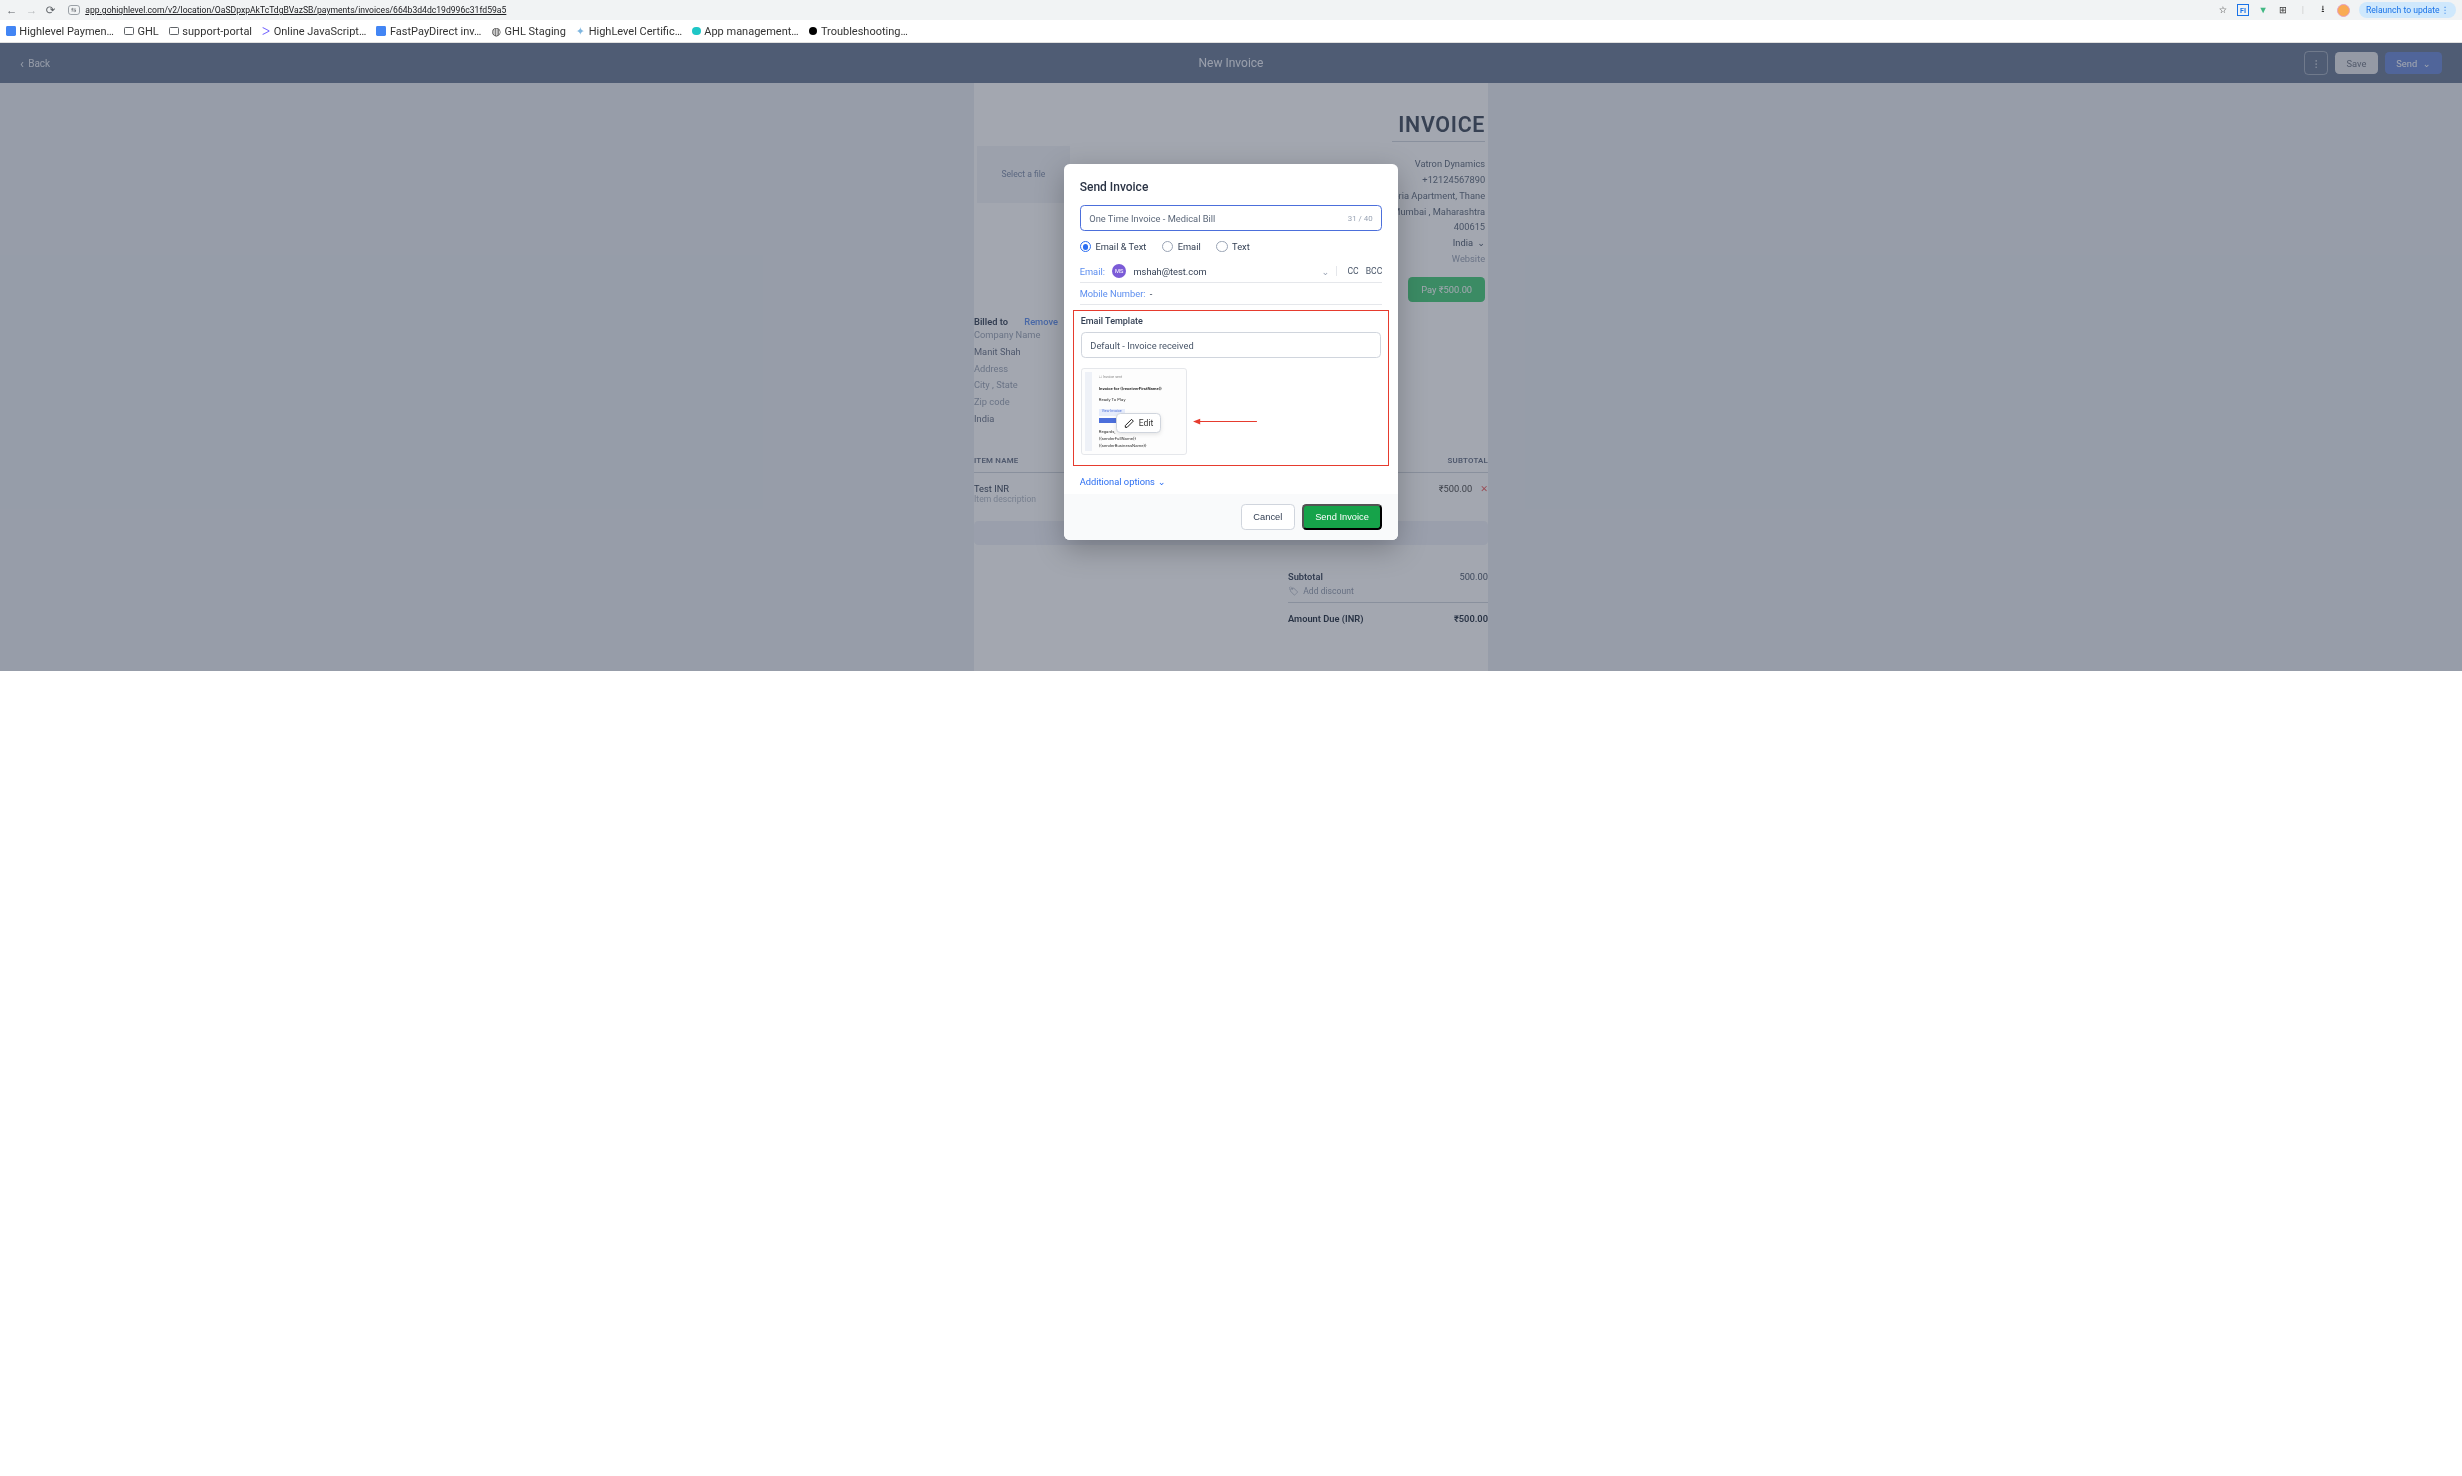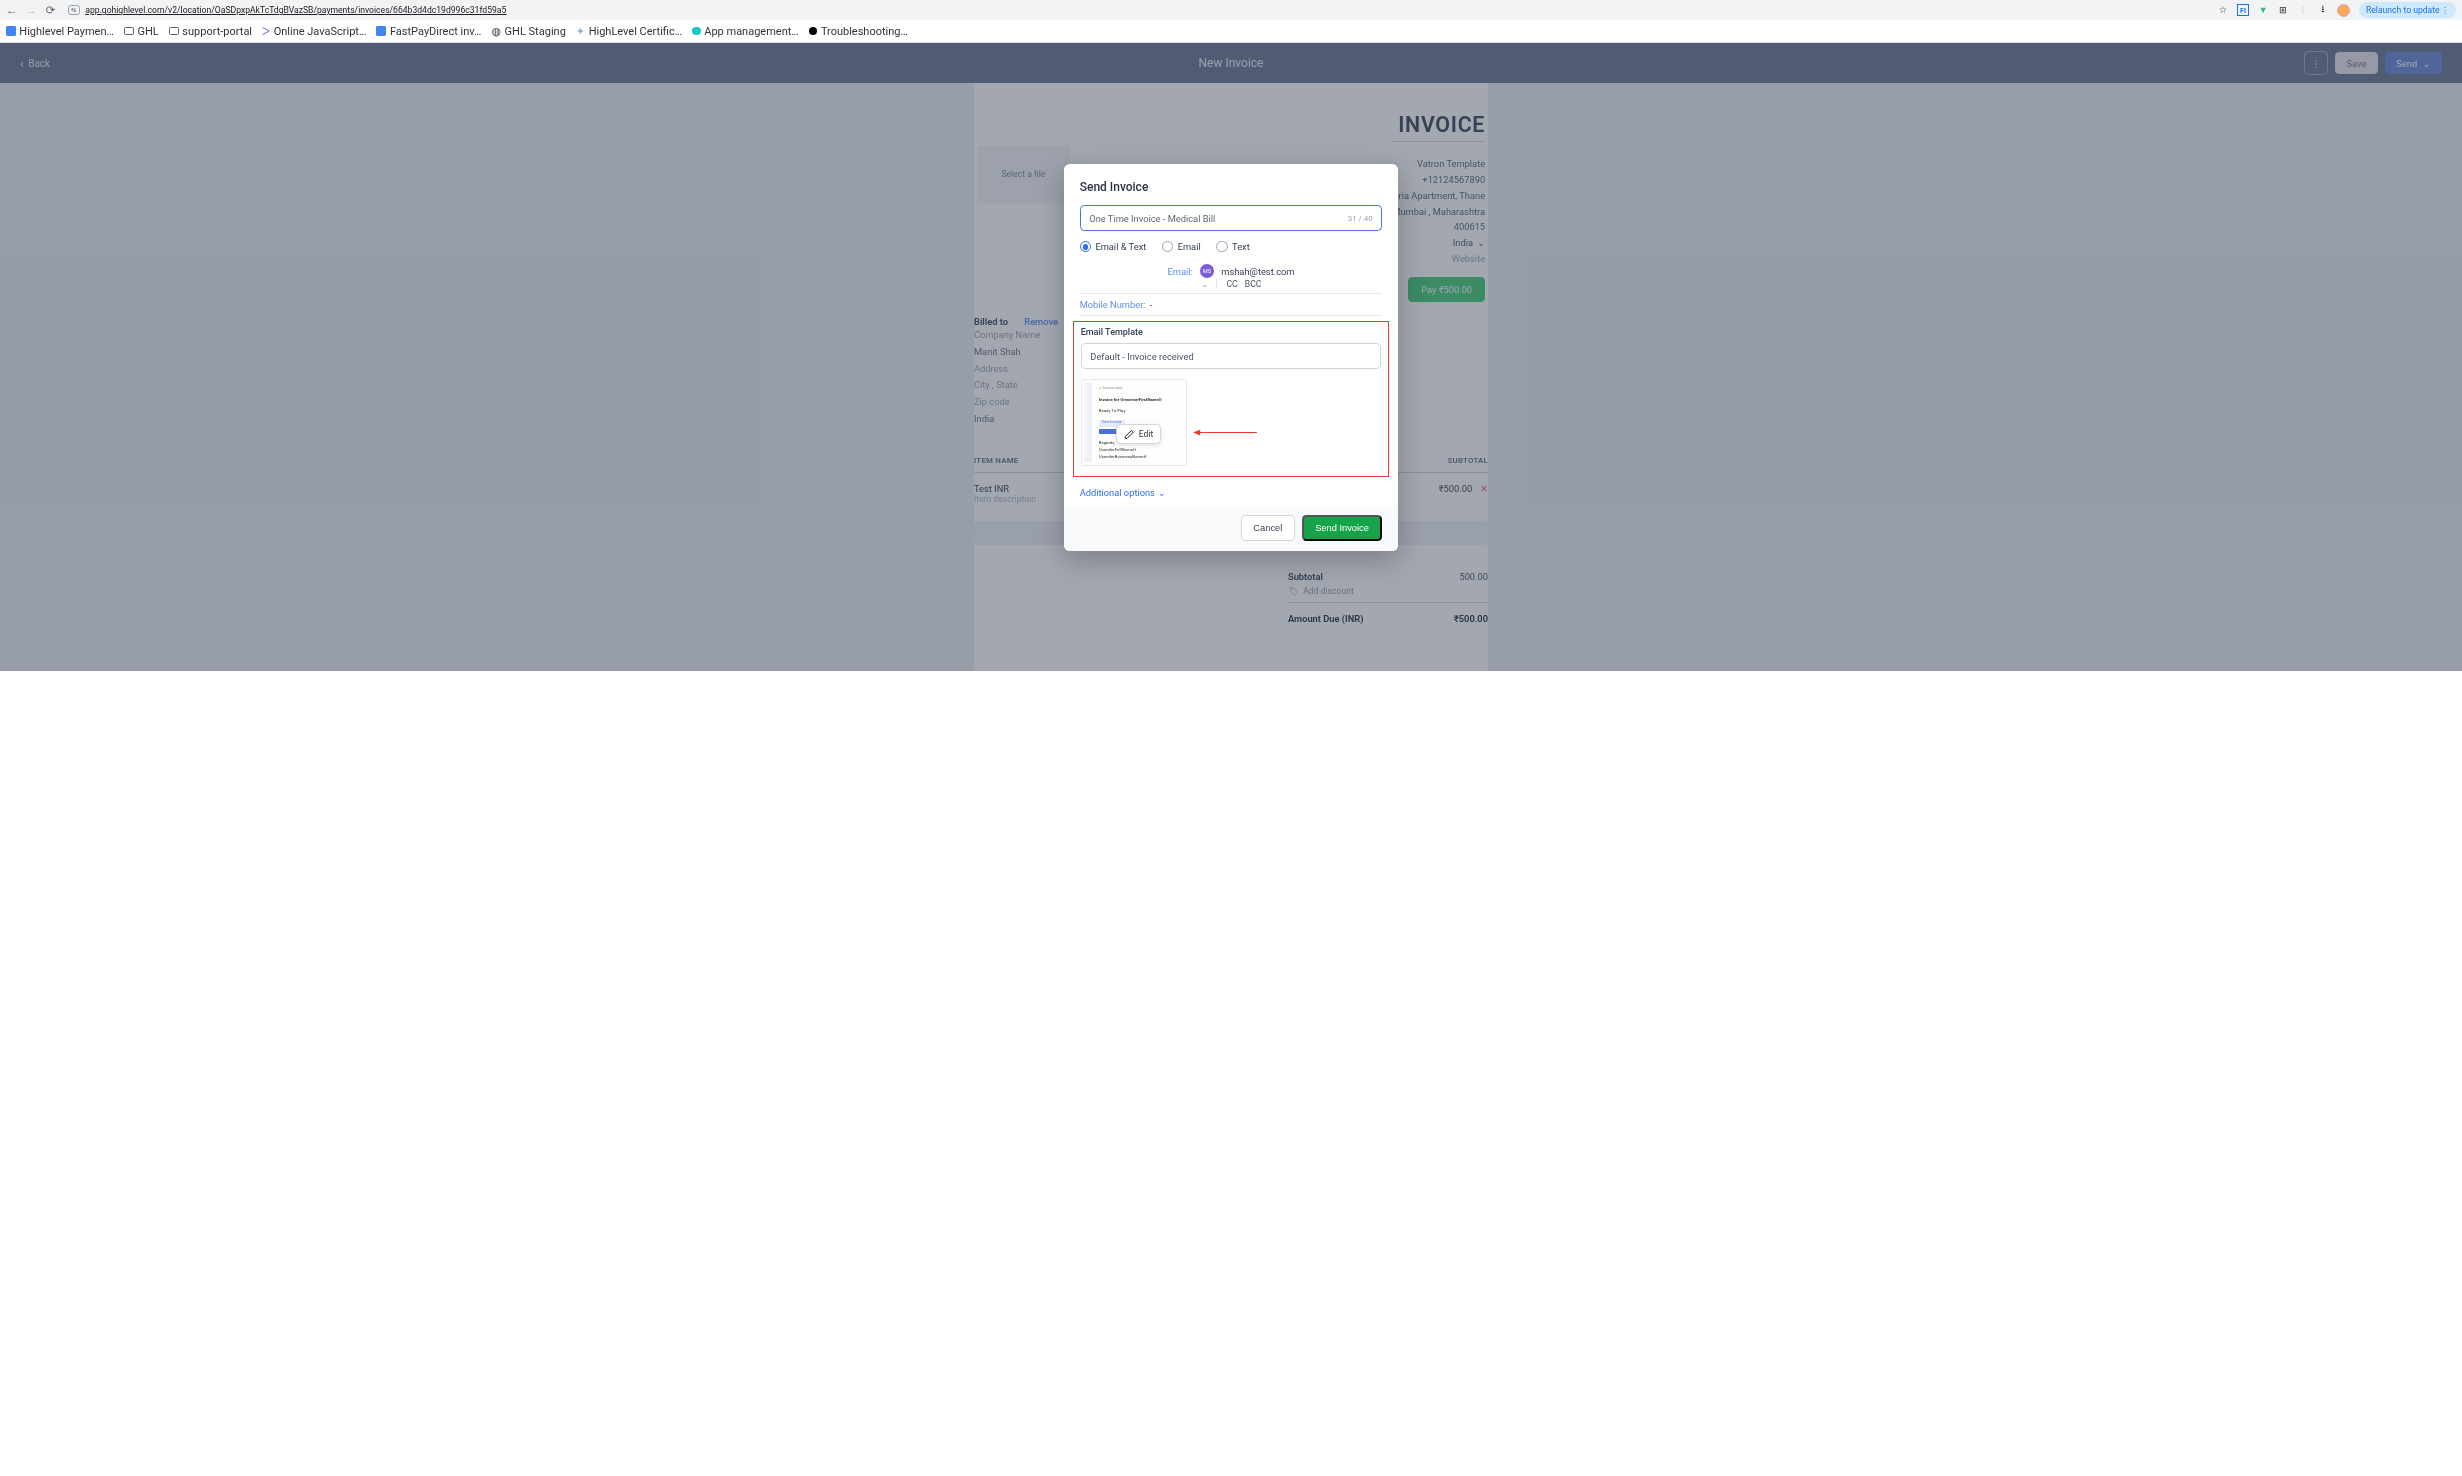--- a/index.html
+++ b/index.html
@@ -70,21 +70,21 @@
   .subj-input { width: 100%; border: 1.4px solid #4c6fdb; border-radius: 4.3px; height: 26px; padding: 0 8.6px; display: flex; align-items: center; justify-content: space-between; color: #5b6779; font-size: 9.3px; margin-bottom: 10px; }
   .char-count { color: #98a2b3; font-size: 7.9px; }
 
   .radio-row { display: flex; gap: 15.7px; margin-bottom: 11.4px; font-size: 9.3px; color: #344054; align-items: center; }
   .radio { display: flex; align-items: center; gap: 4.3px; }
   .r-outer { width: 11.4px; height: 11.4px; border: 1.4px solid #9aa4b5; border-radius: 50%; display: inline-flex; align-items: center; justify-content: center; }
   .r-outer.active { border-color: #2b6ef2; }
   .r-inner { width: 5.7px; height: 5.7px; background: #2b6ef2; border-radius: 50%; }
   .field-label-blue { color: #5b8def; }
   .avatar { width: 14.3px; height: 14.3px; background: #7b5bd7; border-radius: 50%; color: #fff; font-size: 5.7px; display: inline-flex; align-items: center; justify-content: center; }
-  .email-row { display: flex; align-items: center; justify-content: space-between; border-bottom: 0.7px solid #e5e7eb; padding-bottom: 4.3px; margin-bottom: 4.3px; flex-direction: column; }
+  .email-row { display: flex; align-items: center; justify-content: space-between; border-bottom: 0.7px solid #e5e7eb; padding-bottom: 4.3px; margin-bottom: 4.3px; }
   .cc-bcc { display: flex; gap: 7.1px; color: #475467; font-size: 8.6px; border-left: 0.7px solid #e5e7eb; padding-left: 10px; }
   .email-left { display: flex; align-items: center; gap: 7.1px; }
   .mob-row { color: #5b8def; font-size: 9.3px; display: flex; gap: 4.3px; border-bottom: 0.7px solid #e5e7eb; padding-bottom: 5.7px; }
   .mob-val { color: #344054; }
 
   .template-section { border: 1.4px solid #e63b2e; padding: 5.7px 7.1px 10px; margin: 4.3px -7.1px 0; }
   .tmpl-label { font-size: 9px; color: #344054; font-weight: 500; margin-bottom: 5.7px; }
   .tmpl-select { border: 0.7px solid #d0d5dd; border-radius: 4.3px; height: 26px; display: flex; align-items: center; padding: 0 8.6px; font-size: 9.3px; color: #475467; margin-bottom: 10px; }
 
   .preview-box { width: 106px; height: 87px; border: 0.7px solid #e5e7eb; border-radius: 2.9px; position: relative; background: #fdfdfd; padding: 5.7px; }
@@ -196,21 +196,21 @@
       <div style="display:flex;justify-content:space-between;align-items:flex-start;padding:0 2.9px;">
         <div style="padding-top:34px;">
           <div class="logo-ph">
               <span>Select a file</span>
             </div>
         </div>
         <div style="text-align:right;">
           <div class="inv-title">INVOICE</div>
           <div class="underline-row" style="margin-top:4.3px;"></div>
           <div class="company-block">
-            <div>Vatron Template</div>
+            <div>Vatron Dynamics</div>
             <div>+12124567890</div>
             <div>oria Apartment, Thane</div>
             <div>Mumbai ,  Maharashtra</div>
             <div>400615</div>
             <div class="country-sel">
               <span>India</span>
               <span>⌄</span>
             </div>
             <div class="website">Website</div>
           </div>

